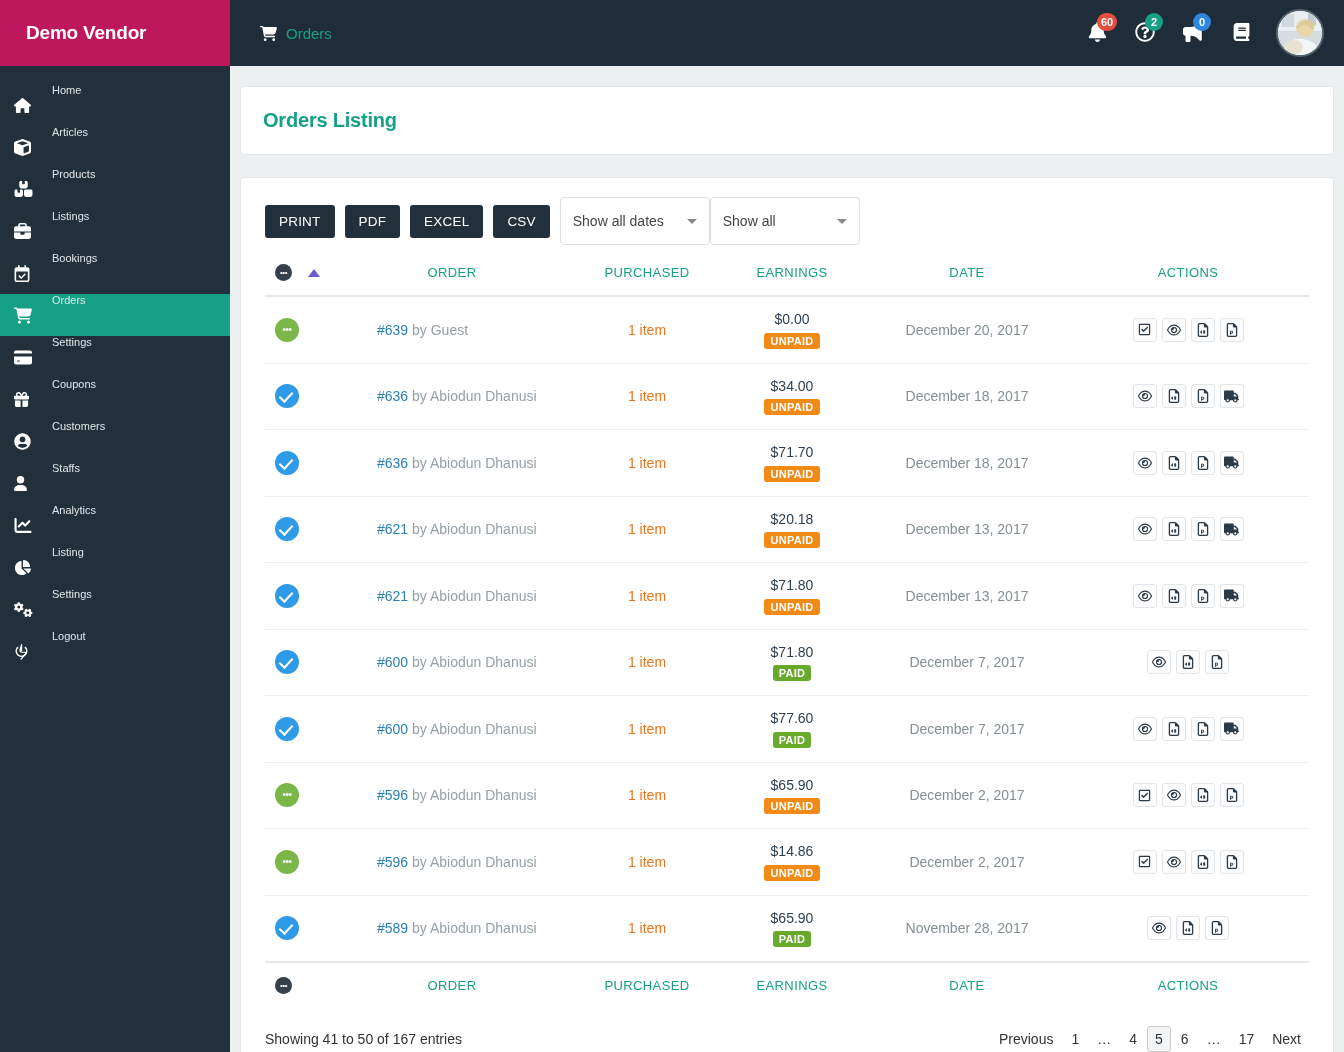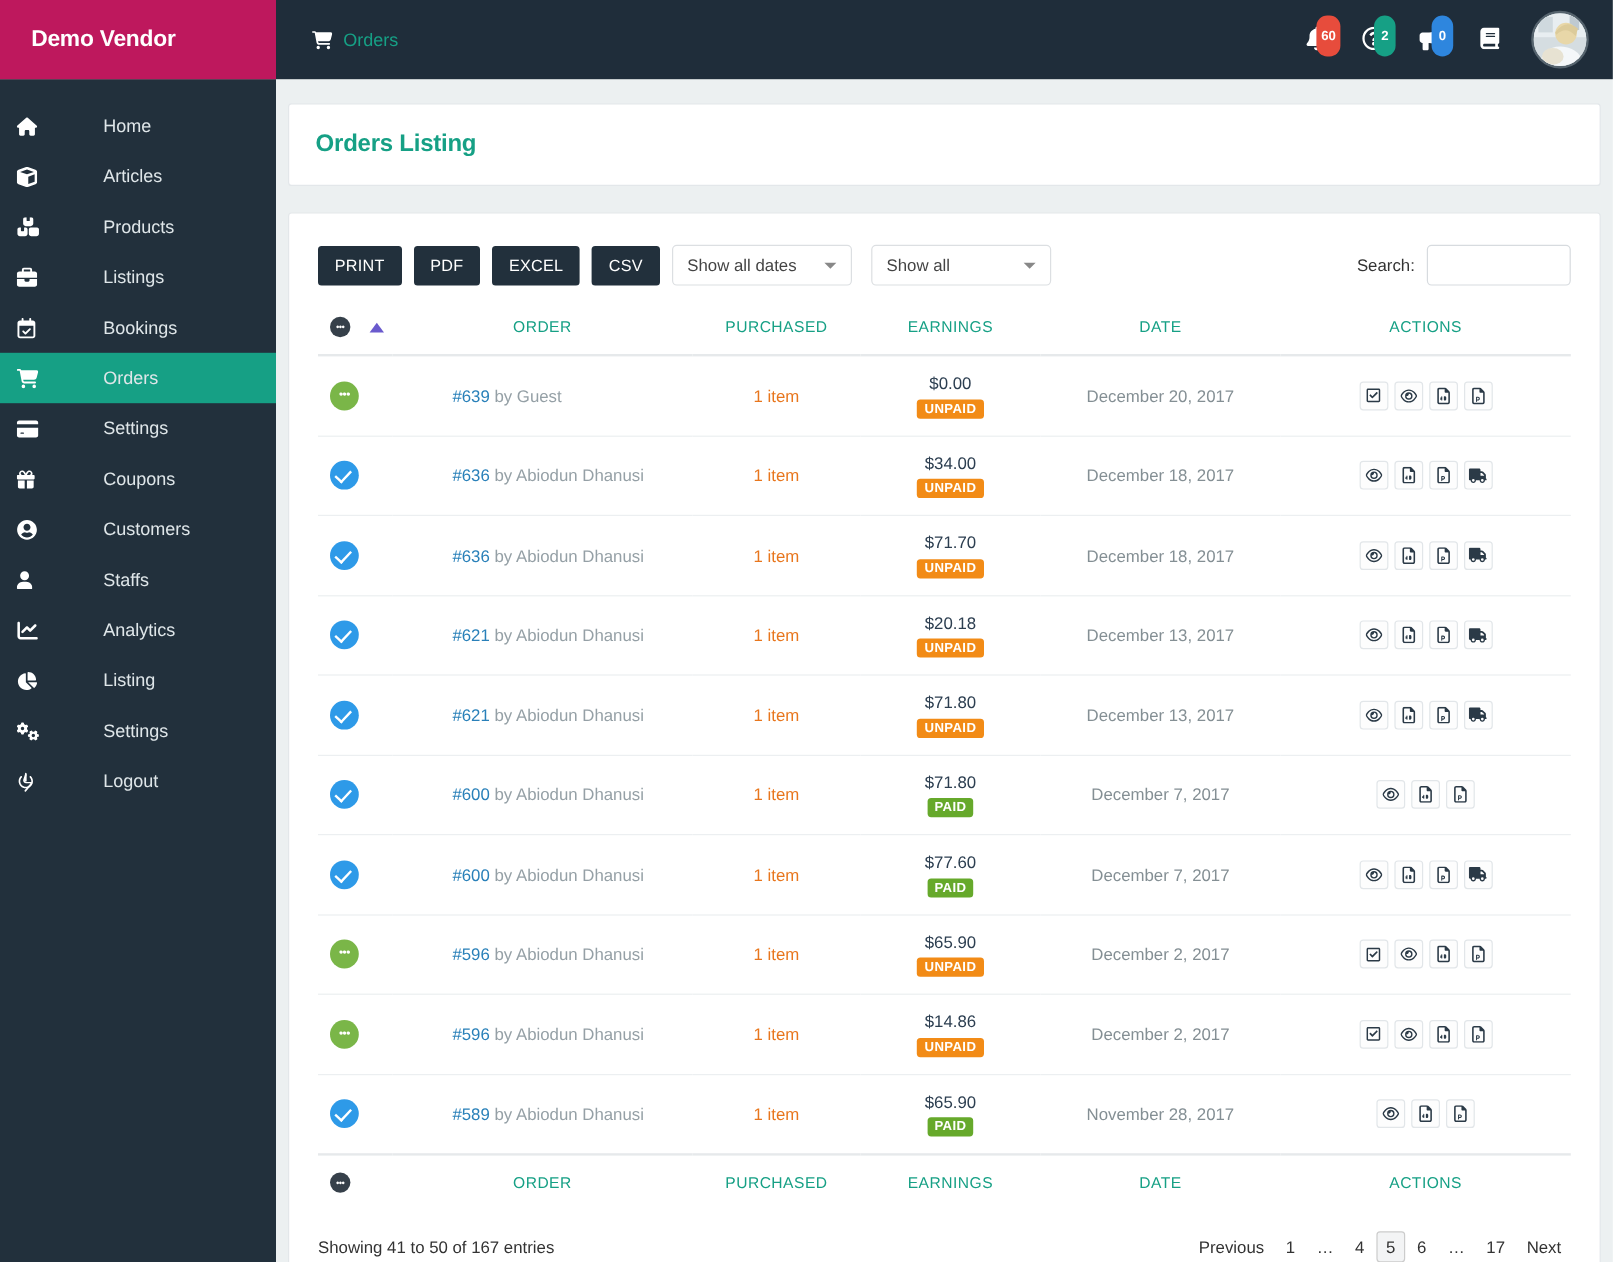--- a/index.html
+++ b/index.html
@@ -35,21 +35,21 @@
   .topnav-link .ic { color:#fff; display:flex; align-items:center; }
   #top-right {
     margin-left:auto; display:flex; align-items:center;
     gap:22px; padding-right:20px; height:66px;
   }
   .icon-badge-wrap { position:relative; display:flex; align-items:center; justify-content:center;
      width:26px; height:34px; cursor:pointer; }
   .icon-badge-wrap svg { fill:#fff; }
   .badge {
     position:absolute; top:-3px; left:13px;
-    min-width:18px; height:34px; padding:0 4px;
+    min-width:18px; height:18px; padding:0 4px;
     border-radius:9px;
     color:#fff; font-size:11px; font-weight:bold;
     display:flex; align-items:center; justify-content:center;
     line-height:1;
   }
   .badge.red { background:#e74c3c; }
   .badge.green { background:#16a085; }
   .badge.blue { background:#2e86de; }
   #avatar {
     width:48px; height:48px; border-radius:50%;
@@ -59,25 +59,25 @@
   }
 
   
   #sidebar {
     position:absolute; top:66px; left:0; width:230px; height:986px;
     background:#22303c;
     padding-top:18px;
     overflow:hidden;
   }
   .side-item {
-    display:flex; align-items:center;
+    display:flex; 
     height:42px;
     padding-left:14px;
-    color:#dfe6e9; font-size:15px;
-    cursor:pointer; text-decoration:none;gap:34px;
+    color:#dfe6e9; font-size:11px;
+    cursor:pointer; text-decoration:none;
   }
   .side-item .sic {
     width:38px; display:flex; align-items:center; justify-content:flex-start;
     color:#fff; flex:0 0 38px;
   }
   .side-item .sic svg { fill:#fff; }
   .side-item.active { background:#16a085; }
   .side-item .lbl { white-space:nowrap; }
 
   
@@ -96,24 +96,24 @@
   #toolbar { display:flex; align-items:center; height:42px; margin-bottom:16px; }
   .btn-dark {
     background:#22303c; color:#fff; border:none;
     height:33px; padding:0 14px; margin-right:10px;
     font-size:13.5px; border-radius:3px; cursor:pointer;
     font-family:"Liberation Sans", sans-serif;
     letter-spacing:0.2px;
   }
   .select-box {
     position:relative;
-    height:34px; border:1px solid #dcdfe2; border-radius:4px;
+    height:48px; border:1px solid #dcdfe2; border-radius:4px;
     background:#fff; display:flex; align-items:center;
     padding:0 30px 0 12px; font-size:14px; color:#444;
-    margin-right:16px; cursor:pointer;
+    margin-right:0; cursor:pointer;
     white-space:nowrap;
   }
   .select-box .caret {
     position:absolute; right:12px; top:50%; margin-top:-2px;
     width:0; height:0; border-left:5px solid transparent;
     border-right:5px solid transparent; border-top:5px solid #888;
   }
   #sel-dates { width:150px; }
   #sel-all { width:150px; }
   #search-wrap { margin-left:auto; display:flex; align-items:center; gap:10px; }
@@ -410,24 +410,20 @@
 
       <div class="select-box" id="sel-dates">
         <span>Show all dates</span>
         <span class="caret"></span>
       </div>
       <div class="select-box" id="sel-all">
         <span>Show all</span>
         <span class="caret"></span>
       </div>
 
-      <div id="search-wrap">
-        <label id="search-label">Search:</label>
-        <input id="search-input" type="text" placeholder="" style="">
-      </div>
     </div>
 
     <table>
       <thead>
         <tr>
           <th class="col-status">
             <span class="dots-head"></span>
             <span class="sort-caret"></span>
           </th>
           <th class="col-order">ORDER</th>

